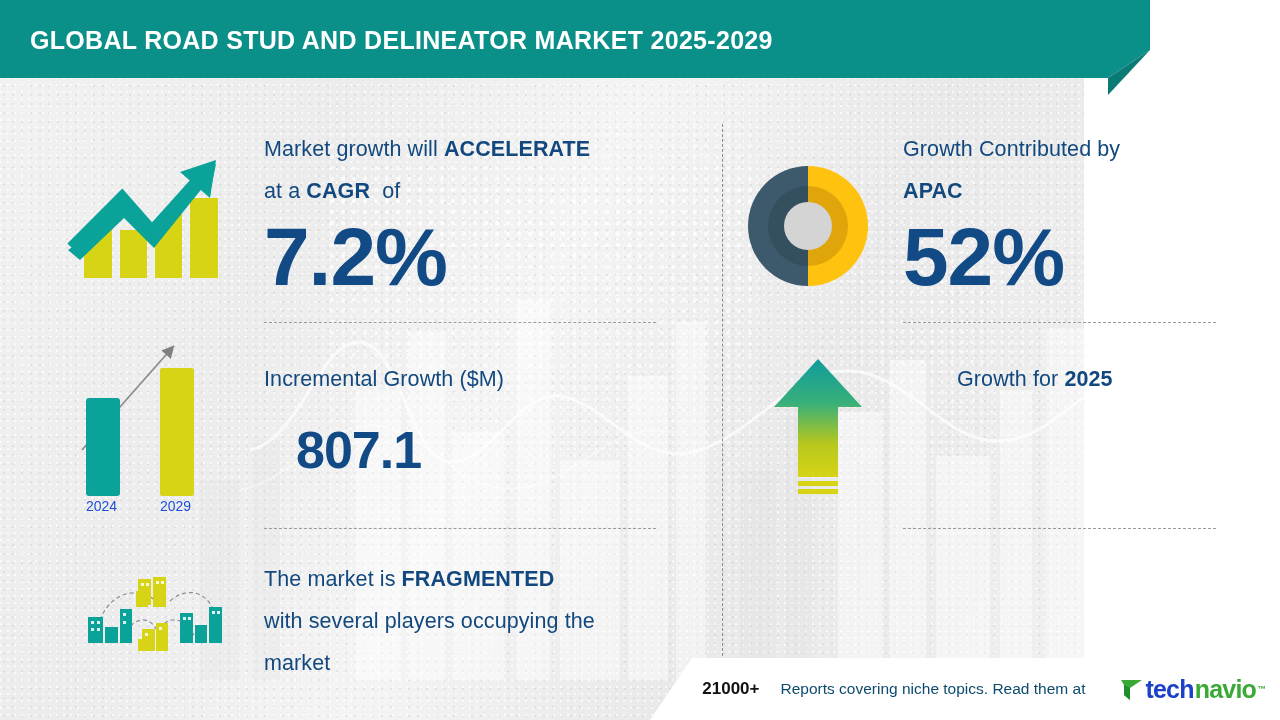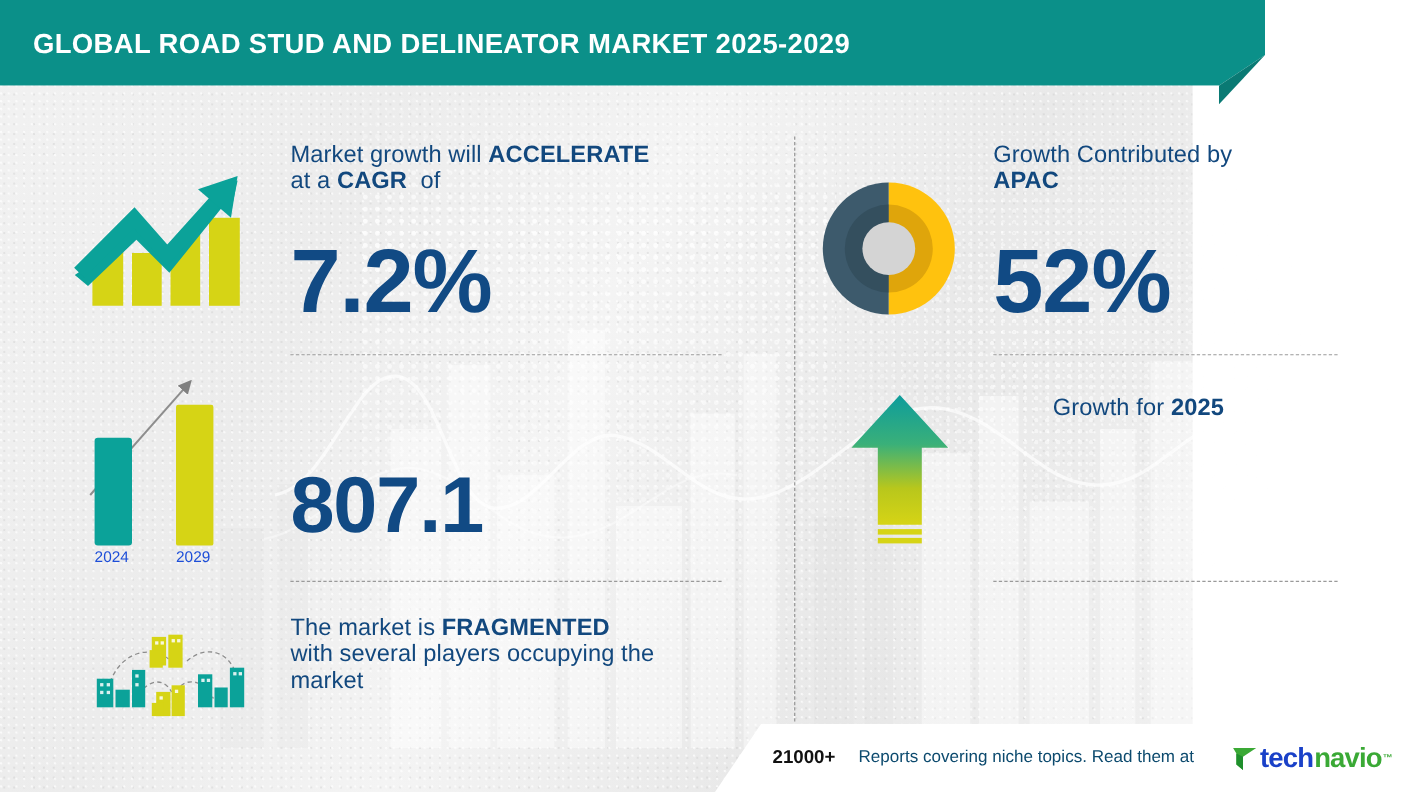--- a/index.html
+++ b/index.html
@@ -101,33 +101,33 @@
   .hd-l1 { left: 264px; top: 322px; width: 392px; }
   .hd-l2 { left: 264px; top: 528px; width: 392px; }
   .hd-r1 { left: 903px; top: 322px; width: 313px; }
   .hd-r2 { left: 903px; top: 528px; width: 313px; }
 
   
   .block { position: absolute; z-index: 4; }
   .lead {
     color: #12487e;
     font-size: 21.5px;
-    line-height: 24px;
+    line-height: 42px;
     font-weight: 400;
     letter-spacing: .1px;
   }
   .lead b { font-weight: 700; }
   .bignum {
     color: #114a84;
     font-weight: 700;
     letter-spacing: -1px;
     line-height: 1;
   }
   .bignum.size-a { font-size: 82px; }
-  .bignum.size-b { font-size: 72px; }
+  .bignum.size-b { font-size: 52px; margin-left: 32px; }
 
   
   .icon-growth { position: absolute; left: 66px; top: 150px; z-index: 4; }
   
   .icon-bars { position: absolute; left: 74px; top: 330px; z-index: 4; }
   .bar-label {
     position: absolute;
     color: #1d4ed8;
     font-size: 14px;
     font-family: Liberation Sans, sans-serif;
@@ -244,20 +244,21 @@
         <path d="M0,0 L7,3.5 L0,7 Z" fill="#808080"></path>
       </marker>
     </defs>
     <line x1="8" y1="120" x2="98" y2="18" stroke="#8d8d8d" stroke-width="1.8" marker-end="url(#arrHead)"></line>
     <rect x="12" y="68" width="34" height="98" rx="3" fill="#0ba299"></rect>
     <rect x="86" y="38" width="34" height="128" rx="2" fill="#d6d415"></rect>
   </svg>
   <div class="bar-label" style="left:86px; top:498px;">2024</div>
   <div class="bar-label" style="left:160px; top:498px;">2029</div>
 
+  <div class="block lead" style="left:264px; top:358px; width:400px;">Incremental Growth ($M)</div>
   <div class="block bignum size-b" style="left:264px; top:424px;">807.1</div>
 
   <svg class="icon-city" width="158" height="88" viewBox="0 0 158 88">
     <g stroke="#8d8d8d" stroke-width="1.2" stroke-dasharray="4 3" fill="none">
       <path d="M22,62 C30,28 62,18 82,38"></path>
       <path d="M94,36 C114,18 140,30 140,60"></path>
       <path d="M46,72 C58,52 72,50 80,64"></path>
       <path d="M84,64 C92,50 108,52 118,70"></path>
     </g>
     <g fill="#0ba299">

